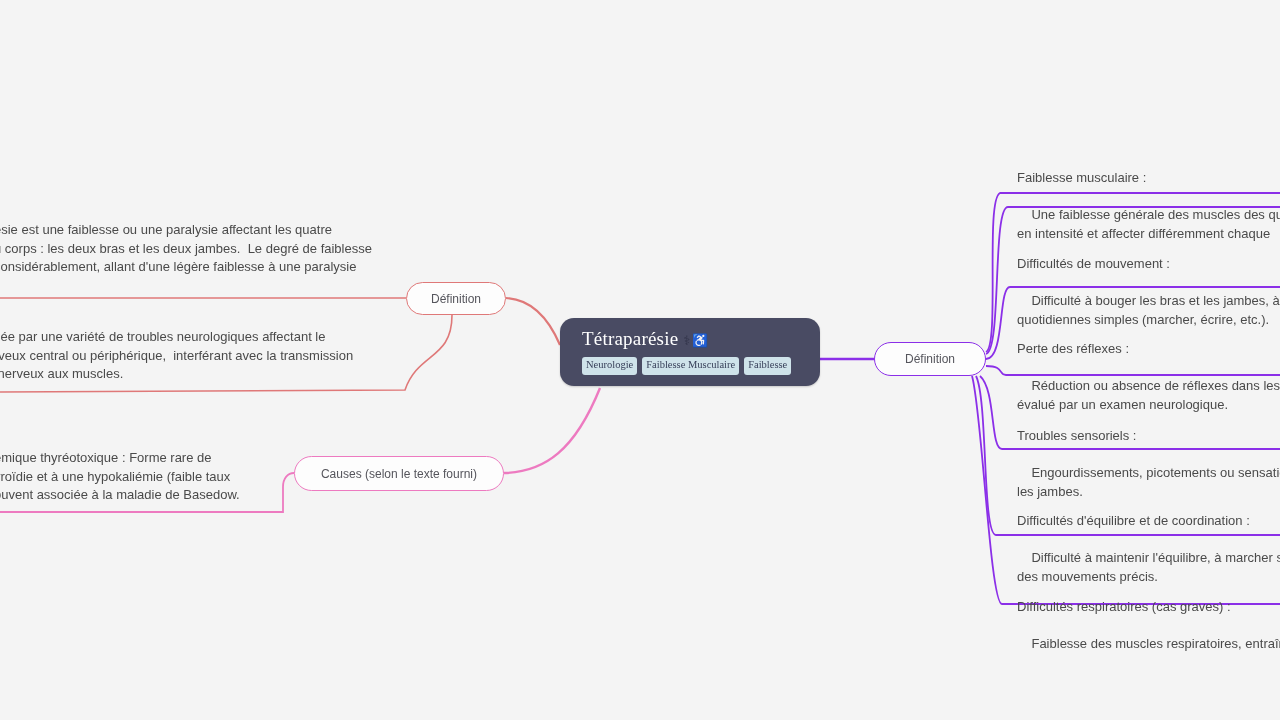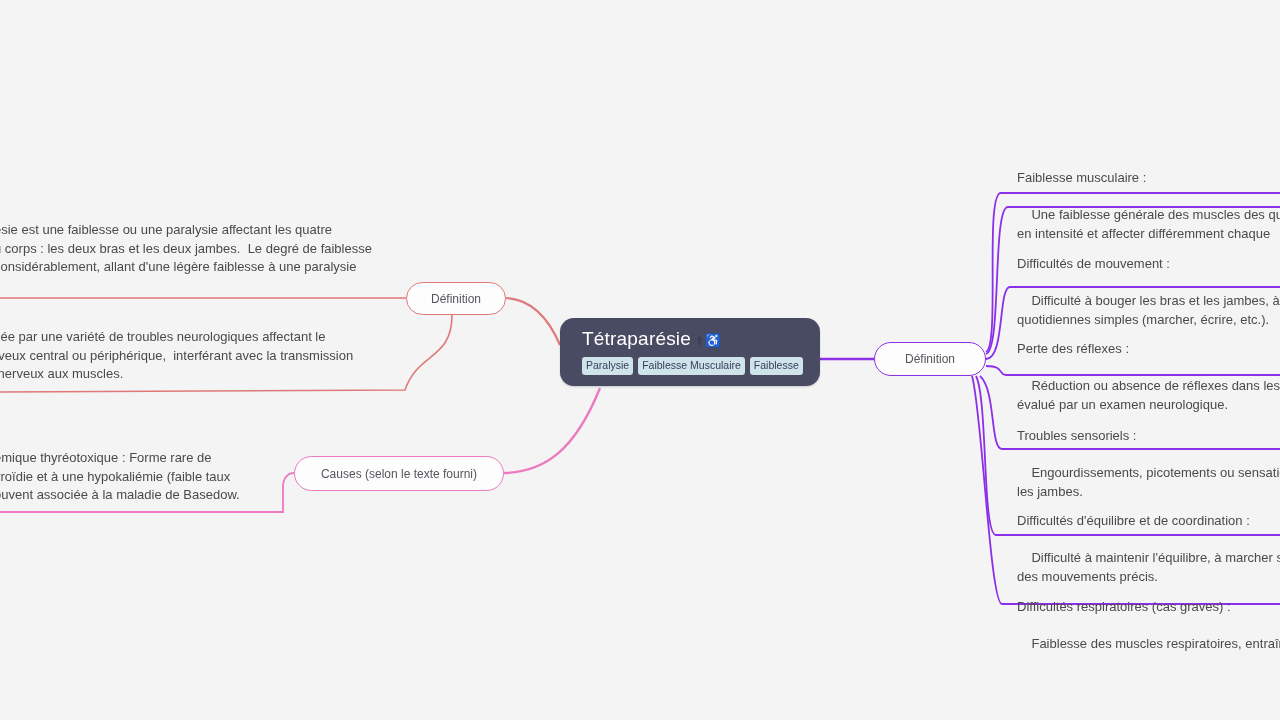--- a/index.html
+++ b/index.html
@@ -11,21 +11,21 @@
   }
   #canvas{position:absolute;inset:0;width:1280px;height:720px;}
   svg.links{position:absolute;left:0;top:0;width:1280px;height:720px;pointer-events:none;}
 
   
   .root-node{
     position:absolute;left:560px;top:318px;width:260px;height:68px;
     background:#494B63;border-radius:14px;
     box-shadow:0 1px 2px rgba(0,0,0,.18);
     display:flex;flex-direction:column;justify-content:center;
-    padding:0 0 0 22px;box-sizing:border-box;
+    padding:0 0 0 22px;box-sizing:border-box;font-family:Liberation Serif, serif;
   }
   .root-title-row{display:flex;align-items:baseline;gap:5px;}
   .root-title{color:#ffffff;font-size:19px;letter-spacing:.2px;line-height:1;}
   .root-emoji{color:#2f3147;font-size:13px;line-height:1;opacity:.95;letter-spacing:2px;}
   .tag-row{display:flex;gap:5px;margin-top:9px;}
   .tag{
     background:#cfe3ea;color:#38405a;font-size:10.5px;line-height:1;
     padding:3px 4px 4px 4px;border-radius:3px;white-space:nowrap;
   }
 
@@ -74,21 +74,21 @@
     <path d="M 976 376 C 988 400, 982 535, 996 535 L 1286 535" fill="none" stroke="#8b2fe8" stroke-width="1.8"></path>
     <path d="M 972 376 C 982 410, 990 604, 1002 604 L 1286 604" fill="none" stroke="#8b2fe8" stroke-width="1.8"></path>
   </svg>
 
   <div class="root-node">
     <div class="root-title-row">
       <span class="root-title">Tétraparésie</span>
       <span class="root-emoji">⚕♿</span>
     </div>
     <div class="tag-row">
-      <span class="tag">Paralysie</span>
+      <span class="tag">Neurologie</span>
       <span class="tag">Faiblesse Musculaire</span>
       <span class="tag">Faiblesse</span>
     </div>
   </div>
 
   <div class="branch definition">
     <span>Définition</span>
   </div>
   <div class="branch causes">
     <span>Causes (selon le texte fourni)</span>

